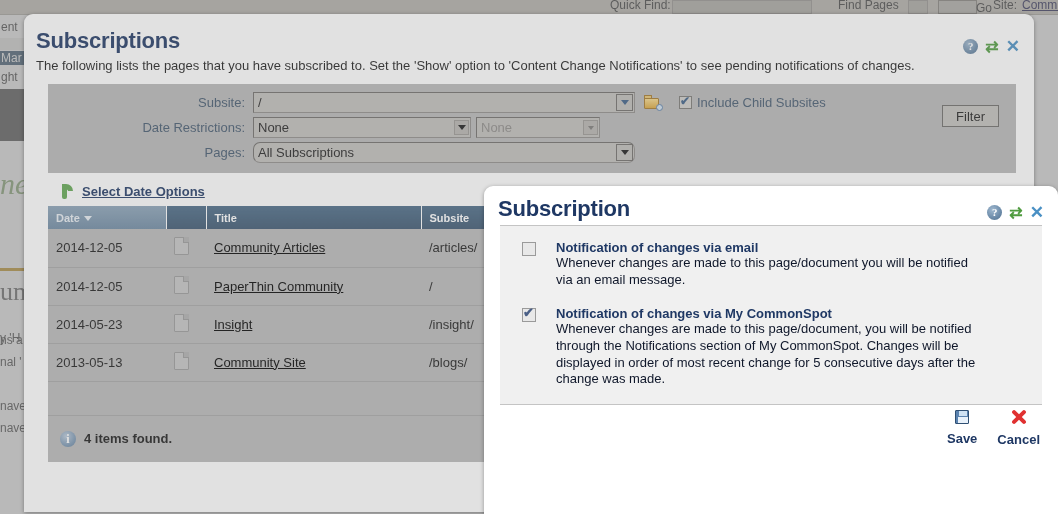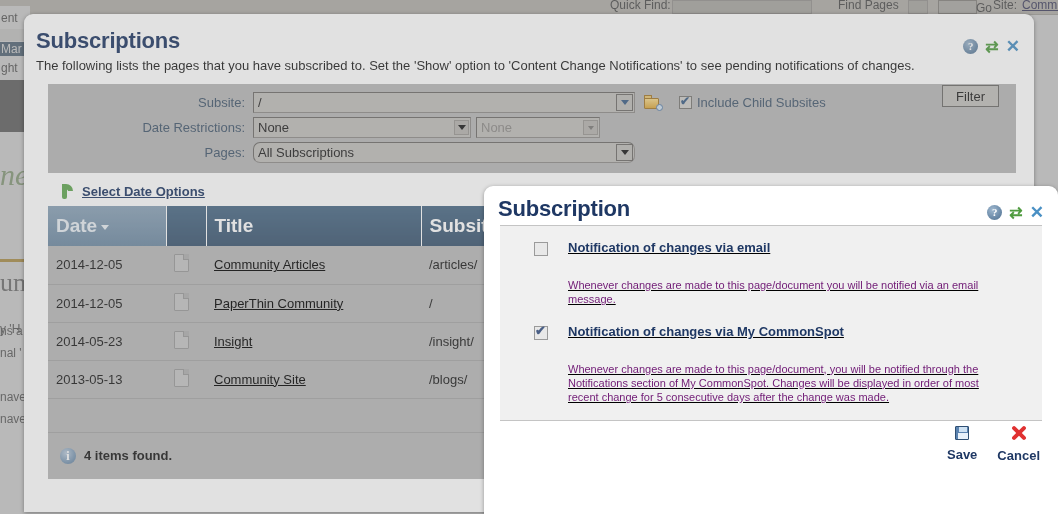--- a/index.html
+++ b/index.html
@@ -38,21 +38,21 @@
     background: #cdcac3; border: 1px solid #8e8a84;
     font-size: 12px; color: #333; text-align: center; padding-left: 37px;
   }
   .bg-topbar .tb-link {
     position: absolute; top: -2px; font-size: 12px;
     color: #225; text-decoration: underline;
   }
 
   
   .bg-left {
-    position: absolute; left: 0; top: 6px; width: 30px; height: 448px;
+    position: absolute; left: 0; top: 15px; width: 30px; height: 448px;
     background: #ffffff;
     overflow: hidden;
   }
   .bg-navitem {
     position: absolute; left: 0; width: 30px;
     font-size: 12px; color: #444;
     white-space: nowrap; overflow: hidden;
     padding-left: 1px;
   }
   .bg-navitem.sel { background: #3f5c75; color: #fff; }
@@ -168,21 +168,21 @@
     vertical-align: middle; cursor: pointer;
   }
   .cb.checked::after {
     content: "✔"; position: absolute; left: 0px; top: -3px;
     font-size: 12px; color: #3c5f86; font-weight: bold;
   }
   .cb-row { display:flex; align-items:center; margin-left: 17px; }
   .cb-row span.lab { margin-left: 5px; color:#43586e; font-size:13px; }
 
   .filter-btn {
-    position: absolute; right: 17px; top: 1px;
+    position: absolute; right: 17px; top: 21px;
     height: 22px; padding: 0 13px;
     background: #c2c0bc; border: 1px solid #6d6b68;
     font-size: 13px; color: #1e1e1e;
     display:flex; align-items:center; cursor:pointer;
   }
 
   
   .sdo-row { display:flex; align-items:center; margin: 10px 0 7px 12px; }
   .arrow-icon {
     width: 16px; height: 16px; position:relative; margin-right: 6px;
@@ -198,22 +198,22 @@
   }
   .sdo-link {
     color: #1f3864; font-weight: bold; font-size: 13px;
     text-decoration: underline; cursor: pointer;
   }
 
   
   .tbl { width: 100%; border-collapse: collapse; }
   .tbl thead th {
     background: linear-gradient(#4a6a86, #3b5670);
-    color: #ffffff; font-size: 19px; font-weight: bold;
-    text-align: left; height: 40px; padding: 0 8px;
+    color: #ffffff; font-size: 11px; font-weight: bold;
+    text-align: left; height: 23px; padding: 0 8px;
     border-right: 1px solid #ffffff;
   }
   .tbl thead th.sorted {
     background: linear-gradient(#8ba3b8, #6e8aa3);
     color: #e8eef3;
   }
   .sortcaret {
     display:inline-block; margin-left:4px;
     width:0;height:0;border-left:4px solid transparent;border-right:4px solid transparent;
     border-top:5px solid #e8eef3; vertical-align: middle;
@@ -247,41 +247,40 @@
     color:#fff; font-family:"Liberation Serif", serif; font-weight:bold;
     font-size: 12px; text-align:center; line-height:16px;
   }
   .footer-status .txt { font-weight: bold; font-size: 13px; color: #1a1a1a; }
 
   
   .sub-fieldset {
     background: #f0f0f0;
     border-top: 1px solid #c4c4c4;
     border-bottom: 1px solid #c4c4c4;
-    padding: 14px 16px 14px 16px;
+    padding: 14px 16px 14px 4px;
     margin: 0 0 0 0;
-    text-decoration: underline;
   }
   .opt { display: flex; align-items: flex-start; margin-bottom: 17px; }
   .opt:last-child { margin-bottom: 2px; }
   .opt .cbox {
     width: 14px; height: 14px; flex: 0 0 14px;
     background: #e8e8e8; border: 1px solid #9a9a9a;
     margin: 2px 20px 0 18px; position: relative; cursor:pointer;
   }
   .opt .cbox.checked::after {
     content:"✔"; position:absolute; left:0px; top:-4px;
     font-size:13px; color:#4a5f86; font-weight:bold;
   }
   .opt .otext { flex: 1 1 auto; }
   .opt .otitle {
     font-weight: bold; font-size: 13px; color: #1f3864;
     margin-bottom: 1px; cursor: pointer;
   }
-  .opt .odesc { font-size: 11px; color: #701a75; line-height: 1.30; max-width: 432px; margin-top: 23px; }
+  .opt .odesc { font-size: 13px; color: #0f172a; line-height: 1.30; max-width: 432px; }
 
   .sub-actions {
     display:flex; align-items:center; justify-content:flex-end;
     gap: 20px; padding: 8px 18px 0 0; height: 38px;
   }
   .act { display:flex; align-items:center; gap: 7px; cursor:pointer;flex-direction:column; }
   .act .lbl { font-weight:bold; font-size:13px; color:#1f3864; }
   .save-icon {
     width: 14px; height: 14px; position: relative;
     background: #5b83b0; border: 1px solid #2f4f73; border-radius: 1px;

